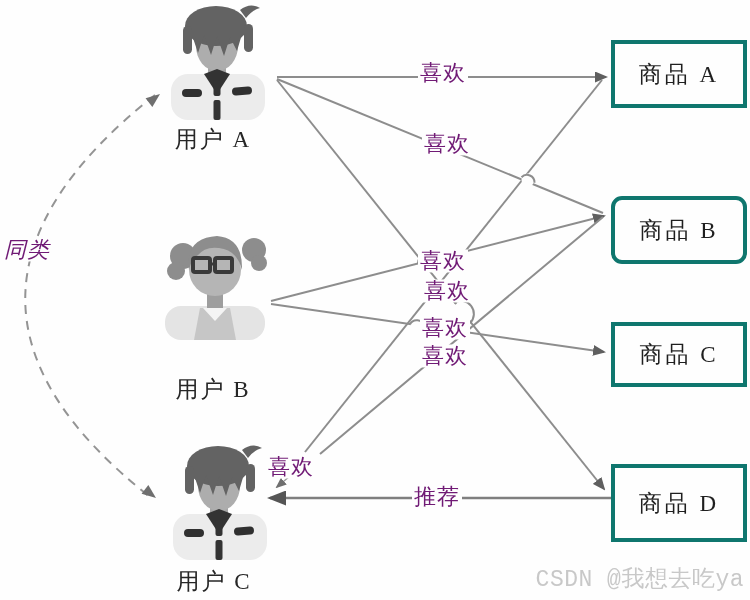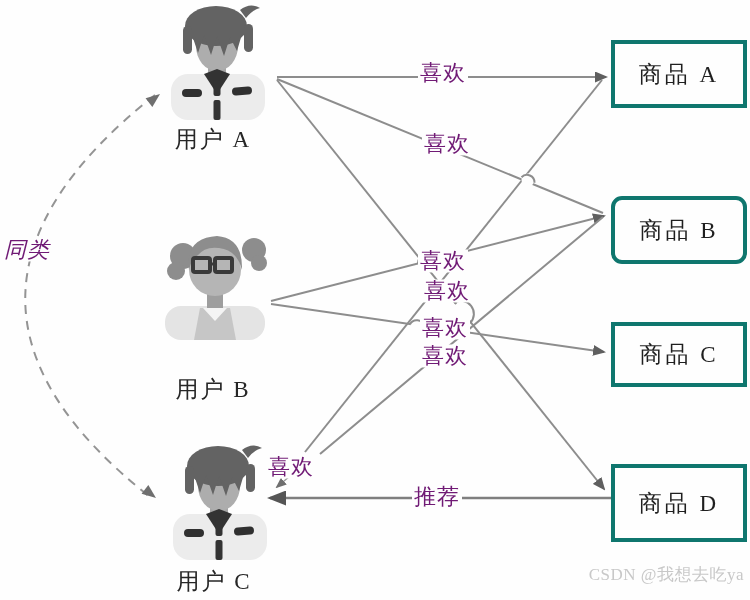--- a/index.html
+++ b/index.html
@@ -31,22 +31,22 @@
   .lbl-like2{left:447px;top:144px;}
   .lbl-like3{left:443px;top:261px;}
   .lbl-like4{left:447px;top:291px;}
   .lbl-like5{left:445px;top:328px;}
   .lbl-like6{left:445px;top:356px;}
   .lbl-like7{left:291px;top:467px;}
   .lbl-recommend{left:437px;top:497px;}
   .lbl-sametype{left:27px;top:250px;font-style:italic;}
   .watermark{
     position:absolute;right:6px;top:563px;
-    font-family:Liberation Serif, serif;
-    font-size:17px;color:#c8c8c8;letter-spacing:.5px;
+    font-family:Liberation Mono, monospace;
+    font-size:23px;color:#c8c8c8;letter-spacing:.5px;
   }
 </style>
 </head>
 <body>
 
 <div class="stage">
 
   <svg class="edges-layer" viewBox="0 0 750 600">
     <defs>
       <marker id="arrow" markerWidth="13" markerHeight="11" refX="11" refY="5.5" orient="auto" markerUnits="userSpaceOnUse">

